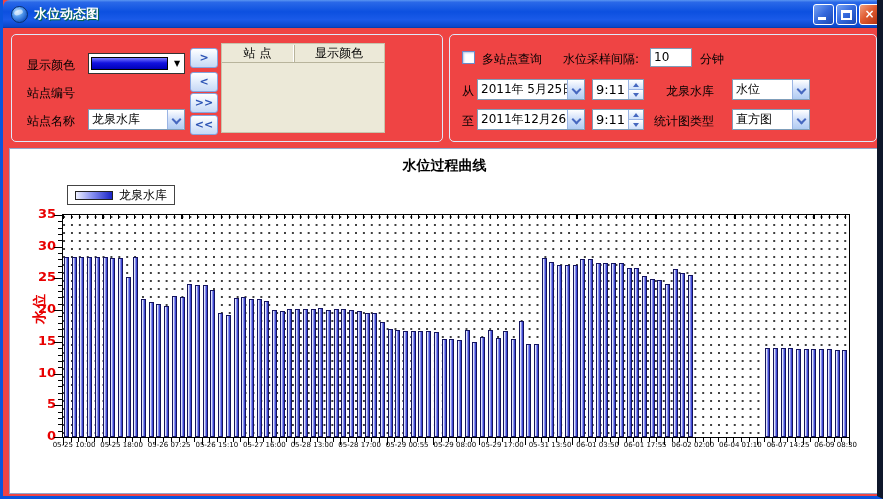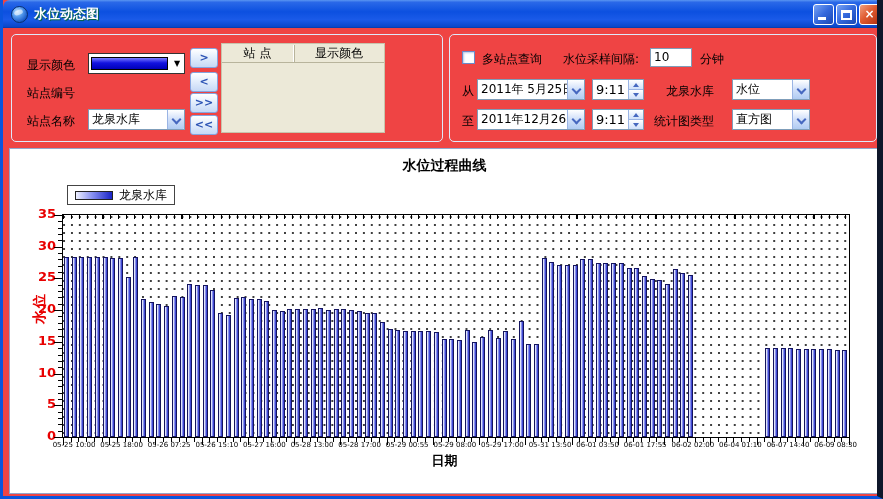--- a/index.html
+++ b/index.html
@@ -447,18 +447,17 @@
         <div class="xlab" style="left: 302px;">05-28 13:00</div>
         <div class="xlab" style="left: 349.6px;">05-28 17:00</div>
         <div class="xlab" style="left: 397.2px;">05-29 00:55</div>
         <div class="xlab" style="left: 444.8px;">05-29 08:00</div>
         <div class="xlab" style="left: 492.4px;">05-29 17:00</div>
         <div class="xlab" style="left: 540px;">05-31 13:50</div>
         <div class="xlab" style="left: 587.6px;">06-01 03:50</div>
         <div class="xlab" style="left: 635.2px;">06-01 17:55</div>
         <div class="xlab" style="left: 682.8px;">06-02 02:00</div>
         <div class="xlab" style="left: 730.4px;">06-04 01:10</div>
-        <div class="xlab" style="left: 778px;">06-07 14:40</div>
+        <div class="xlab" style="left: 778px;">06-07 14:25</div>
         <div class="xlab" style="left: 825.6px;">06-09 08:30</div>
       </div>
-    <div id="xlabel-title">日期</div>
   </div>
 </div>
 
 </body></html>

